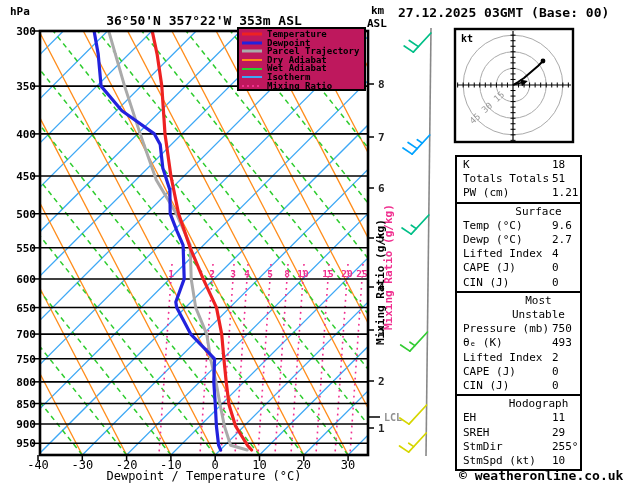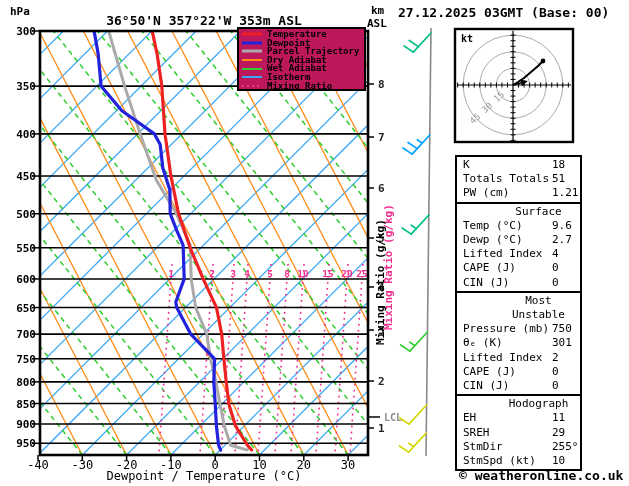--- a/index.html
+++ b/index.html
@@ -357,21 +357,21 @@
         <div class="thead">Surface</div>
         <div class="trow"><span>Temp (°C)</span><span class="val">9.6</span></div>
         <div class="trow"><span>Dewp (°C)</span><span class="val">2.7</span></div>
         <div class="trow"><span>Lifted Index</span><span class="val">4</span></div>
         <div class="trow"><span>CAPE (J)</span><span class="val">0</span></div>
         <div class="trow"><span>CIN (J)</span><span class="val">0</span></div>
       </div>
       <div class="tsection">
         <div class="thead">Most Unstable</div>
         <div class="trow"><span>Pressure (mb)</span><span class="val">750</span></div>
-        <div class="trow"><span>θₑ (K)</span><span class="val">301</span></div>
+        <div class="trow"><span>θₑ (K)</span><span class="val">493</span></div>
         <div class="trow"><span>Lifted Index</span><span class="val">2</span></div>
         <div class="trow"><span>CAPE (J)</span><span class="val">0</span></div>
         <div class="trow"><span>CIN (J)</span><span class="val">0</span></div>
       </div>
       <div class="tsection">
         <div class="thead">Hodograph</div>
         <div class="trow"><span>EH</span><span class="val">11</span></div>
         <div class="trow"><span>SREH</span><span class="val">29</span></div>
         <div class="trow"><span>StmDir</span><span class="val">255°</span></div>
         <div class="trow"><span>StmSpd (kt)</span><span class="val">10</span></div>

